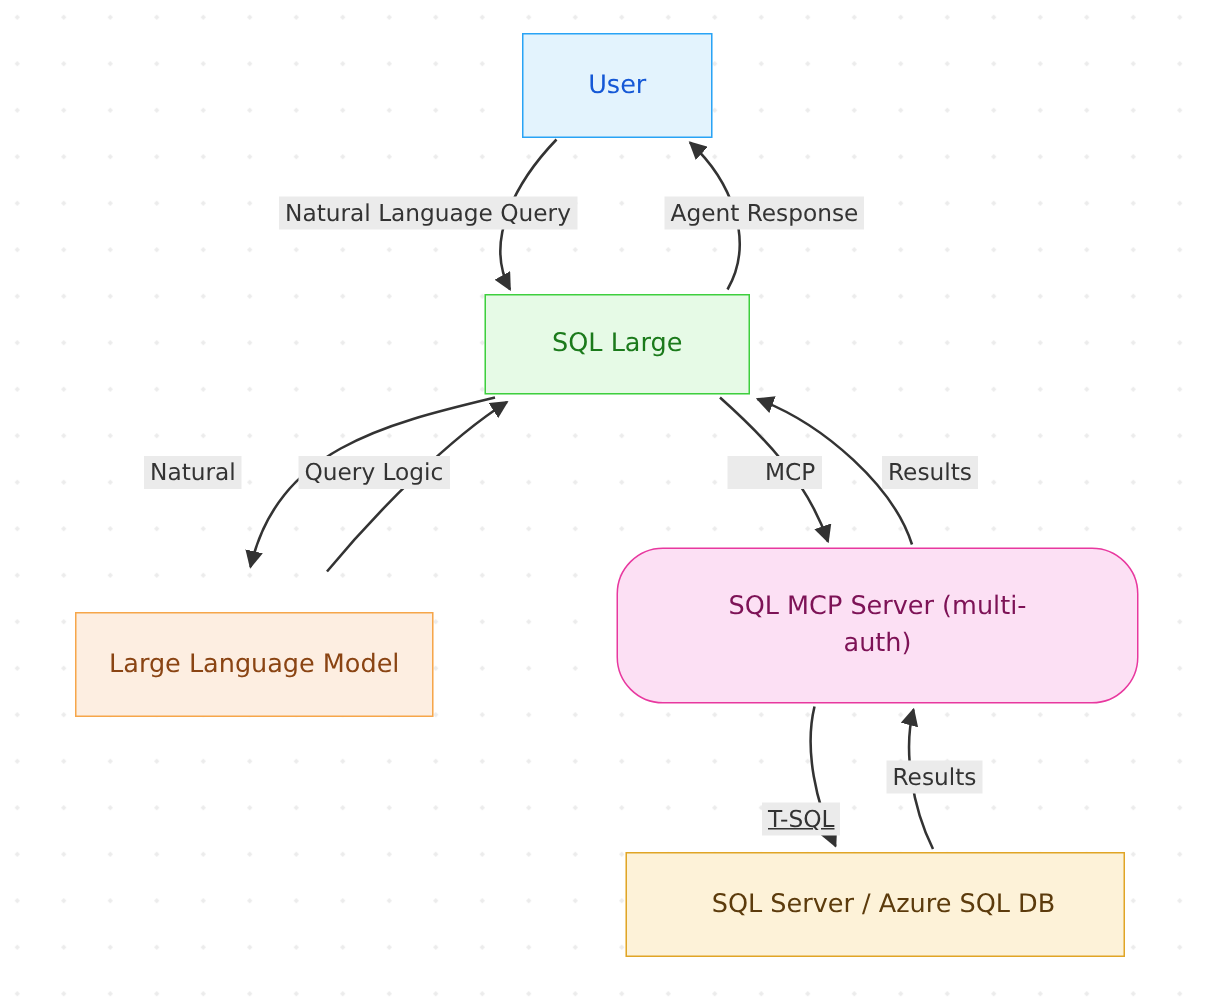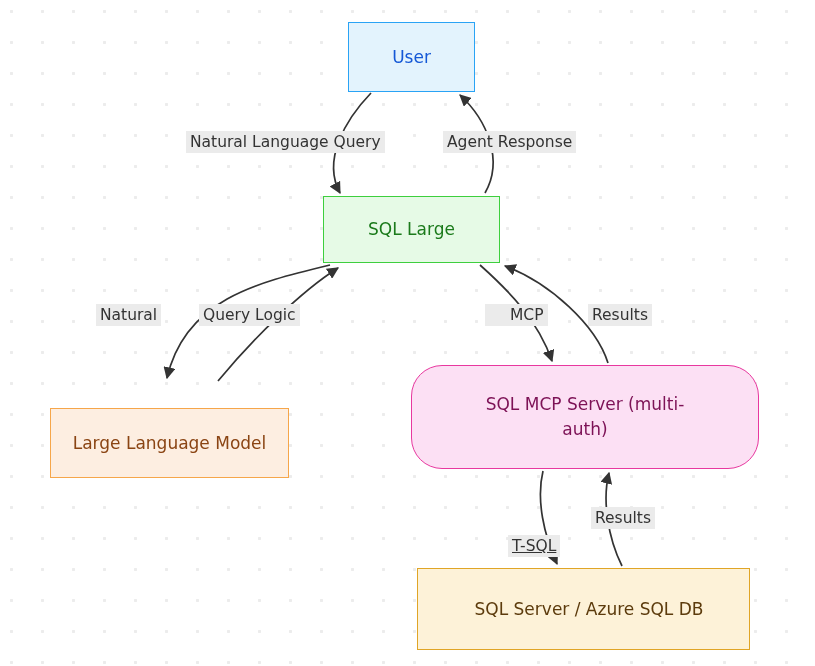--- a/index.html
+++ b/index.html
@@ -112,21 +112,21 @@
   </div>
 
   <div class="node node-llm" style="left:50px; top:382px; width:239px; height:70px;margin-top:26px;">
     <span>Large Language Model</span>
   </div>
 
   <div class="node node-mcp" style="left:411px; top:365px; width:348px; height:104px;border-radius:31px;">
     <span style="display:inline-block; max-width:225px;">SQL MCP Server (multi-auth)</span>
   </div>
 
-  <div class="node node-db" style="left:417px; top:568px; width:333px; height:82px;padding-left:19px;">
+  <div class="node node-db" style="left:417px; top:568px; width:333px; height:70px;padding-left:19px;">
     <span>SQL Server / Azure SQL DB</span>
   </div>
 
   <div class="edge-label" style="left:186px; top:131px;">Natural Language Query</div>
 
   <div class="edge-label" style="left:443px; top:131px;">Agent Response</div>
 
   <div class="edge-label" style="left:96px; top:304px;">Natural</div>
 
   <div class="edge-label" style="left:199px; top:304px;">Query Logic</div>

